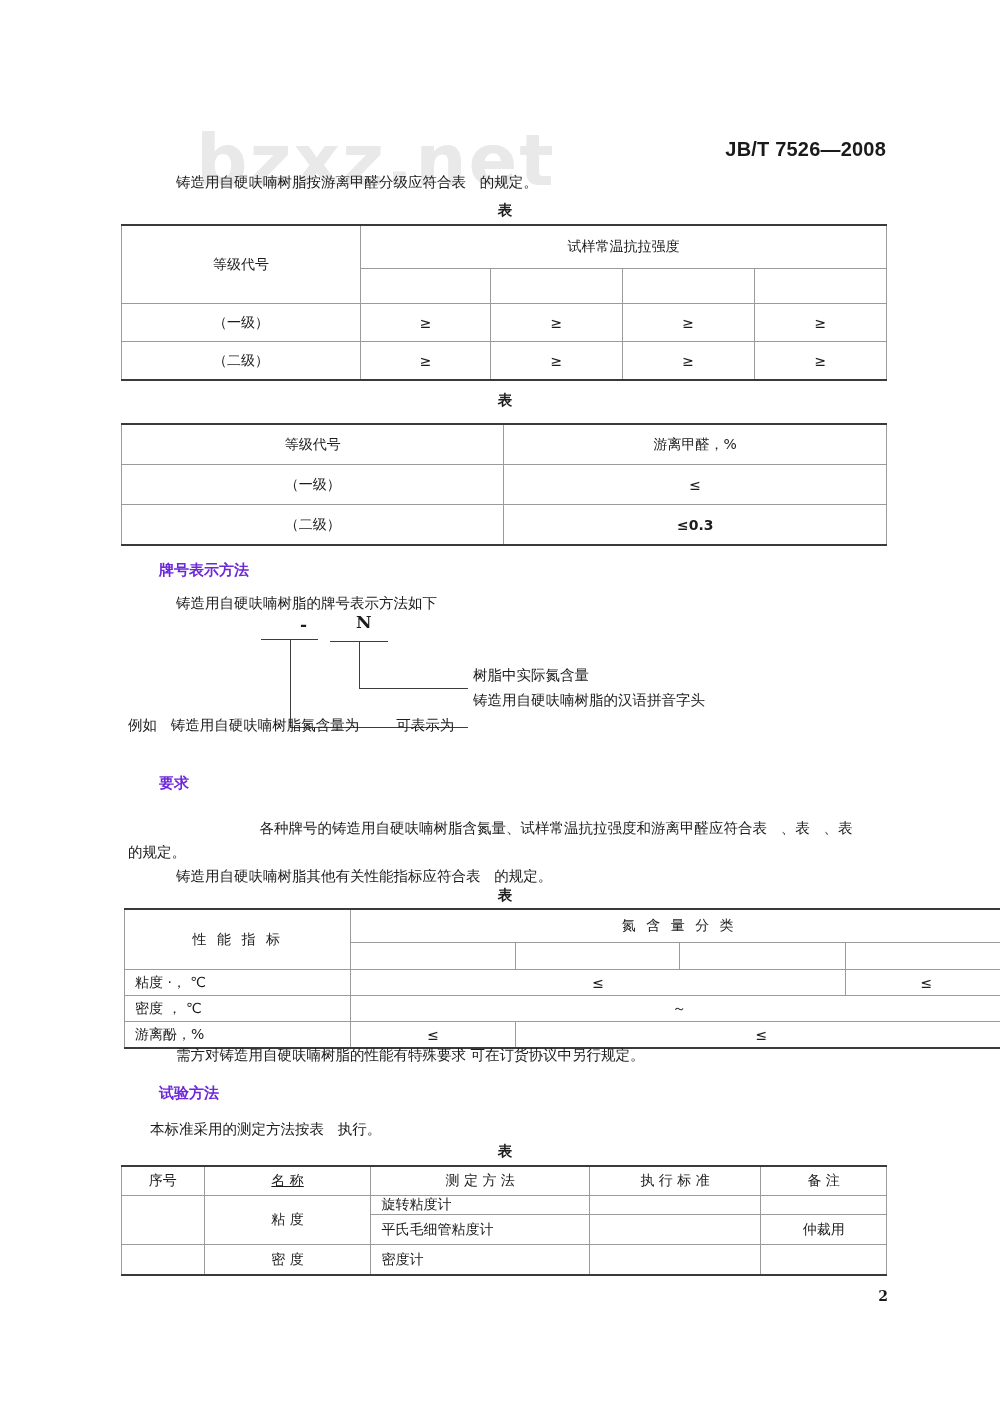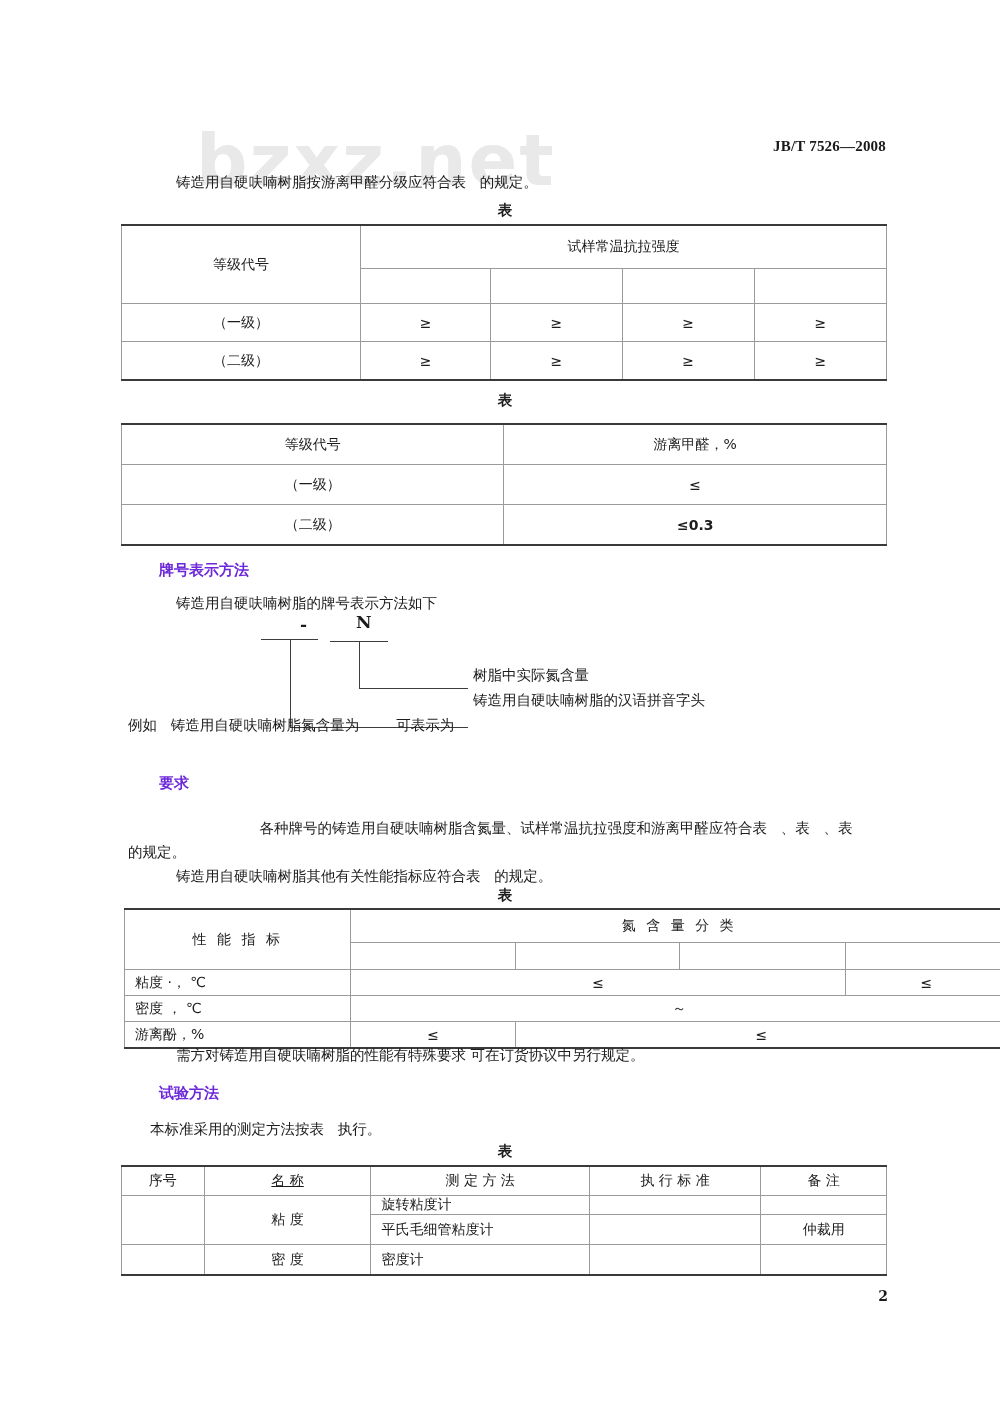--- a/index.html
+++ b/index.html
@@ -40,23 +40,23 @@
     white-space: nowrap;
   }
 
   .content { position: absolute; left: 0; top: 0; width: 1000px; z-index: 2; }
 
   
   .doc-header {
     position: absolute;
     right: 114px;
     top: 138px;
-    font-family: Liberation Serif, serif;
-    font-weight: bold;
-    font-size: 15px;
+    font-family: Liberation Sans, sans-serif;
+    font-weight: bold;
+    font-size: 20px;
     letter-spacing: .2px;
   }
 
   
   .para {
     position: absolute;
     font-family: "DejaVu Sans", "Liberation Sans", sans-serif;
     font-size: 14.5px;
     line-height: 24px;
     color: #1c1c1c;

